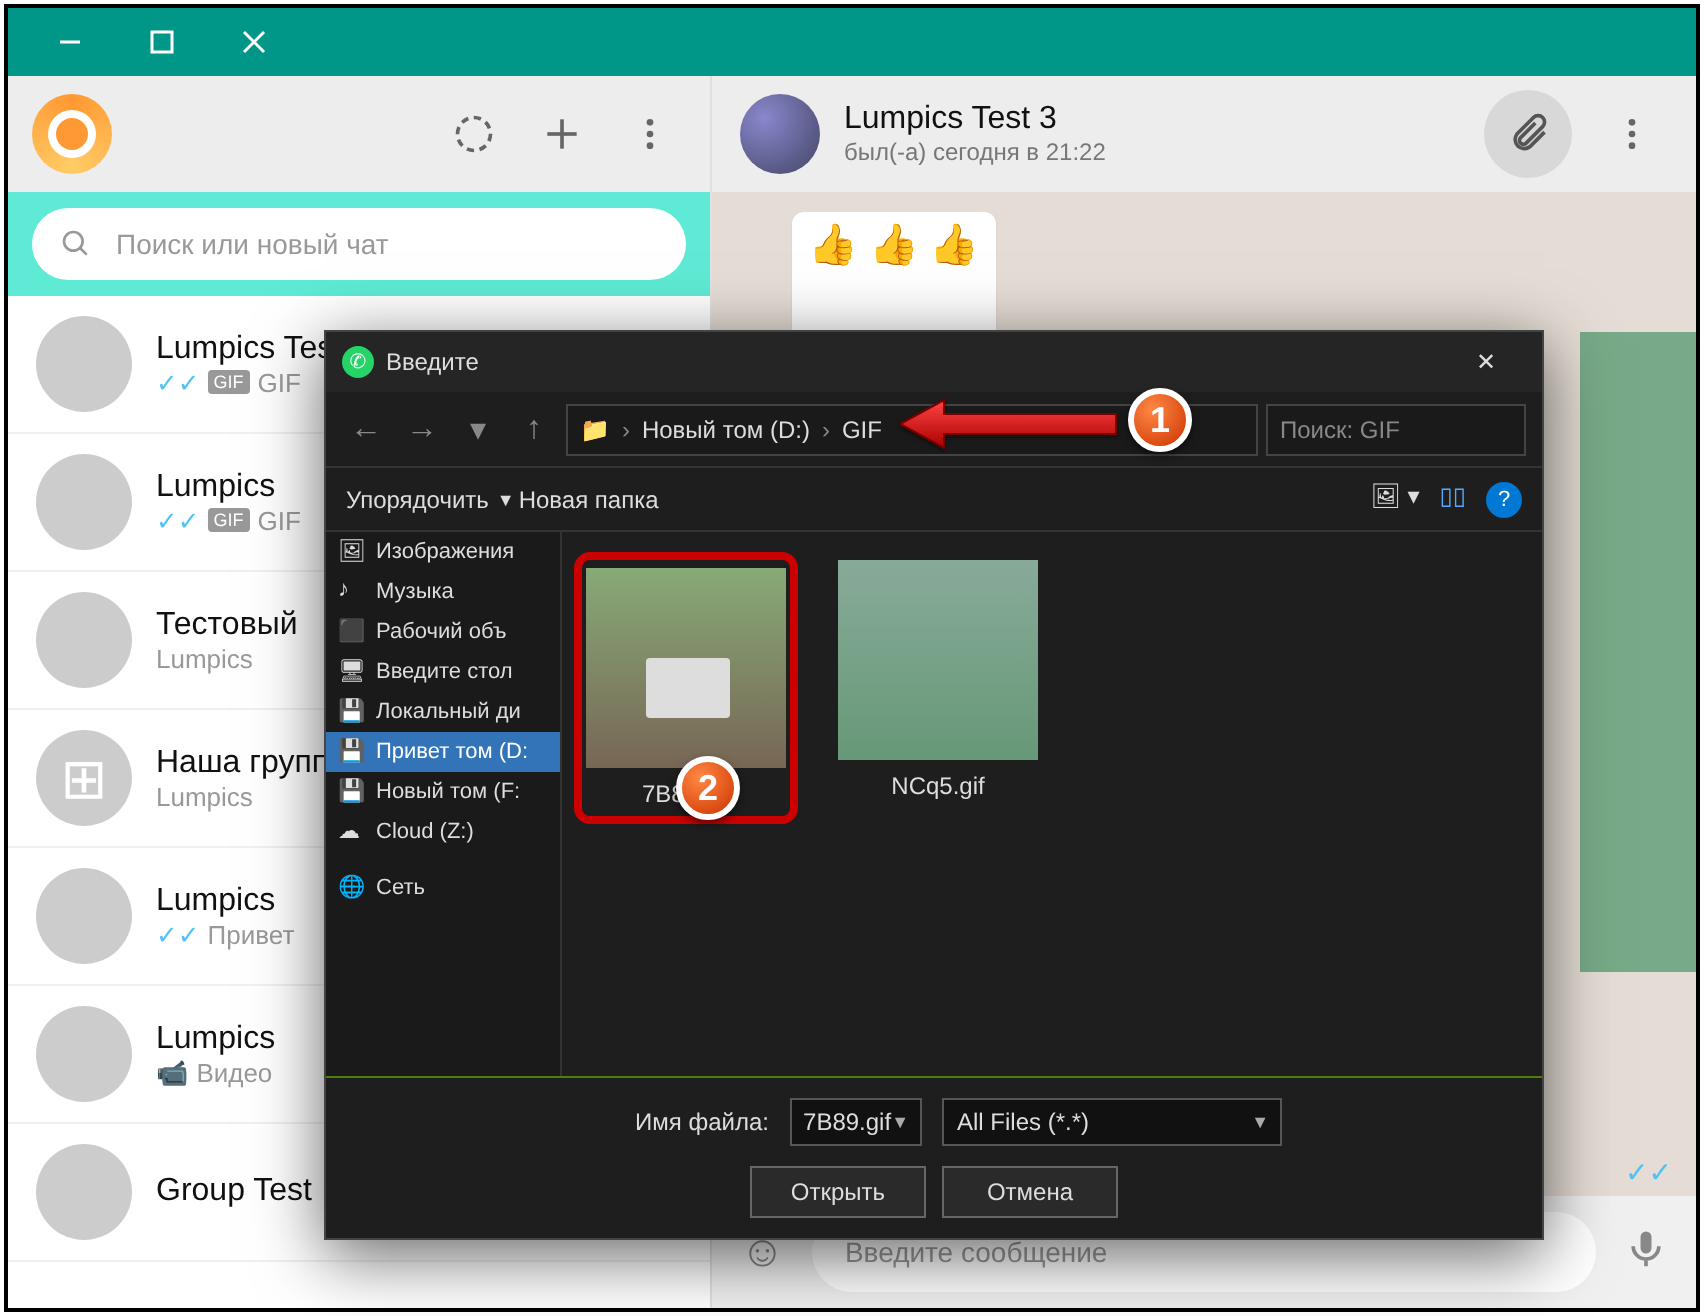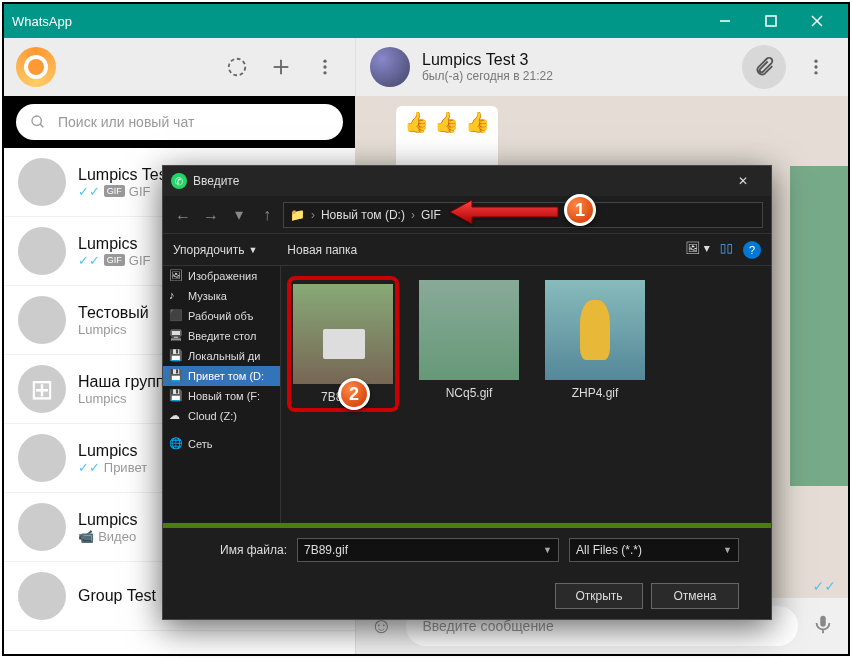--- a/index.html
+++ b/index.html
@@ -11,21 +11,21 @@
 .titlebar .btn svg { stroke: #fff; }
 .app { display: flex; height: calc(100% - 34px); }
 .left-panel { width: 352px; border-right: 1px solid #e0e0e0; display: flex; flex-direction: column; }
 .top-bar { height: 58px; display: flex; align-items: center; padding: 0 12px; gap: 8px; background: #ededed; }
 .avatar { width: 40px; height: 40px; border-radius: 50%; background: radial-gradient(circle,#ff9933 40%,#fff 42%,#ff6600 50%); flex-shrink: 0; }
 .avatar.orange { background: conic-gradient(#ff9933,#ffcc66,#ff9933); position: relative; }
 .avatar.orange::after { content:''; position:absolute; inset:8px; border-radius:50%; background:#fff; }
 .avatar.orange::before { content:''; position:absolute; inset:12px; border-radius:50%; background:#ff9933; z-index:1; }
 .spacer { flex: 1; }
 .icon-btn { width: 36px; height: 36px; display: flex; align-items: center; justify-content: center; color: #666; cursor: pointer; }
-.search-row { padding: 8px 12px; background: #000000; }
+.search-row { padding: 8px 12px; background: #5eead4; }
 .search-box { height: 36px; background: #fff; border-radius: 18px; display: flex; align-items: center; padding: 0 14px; gap: 12px; color: #999; font-size: 14px; }
 .chat-list { flex: 1; overflow: hidden; }
 .chat-item { display: flex; align-items: center; gap: 12px; padding: 10px 14px; border-bottom: 1px solid #f0f0f0; cursor: pointer; }
 .chat-item .av { width: 48px; height: 48px; border-radius: 50%; background: #ccc; flex-shrink: 0; }
 .chat-item .meta { flex: 1; overflow: hidden; }
 .chat-item .name { font-size: 16px; color: #111; white-space: nowrap; overflow: hidden; text-overflow: ellipsis; }
 .chat-item .sub { font-size: 13px; color: #999; display: flex; align-items: center; gap: 4px; }
 .check { color: #4fc3f7; font-size: 13px; }
 .badge { background:#999;color:#fff;font-size:9px;padding:1px 3px;border-radius:2px; }
 .av1 { background: radial-gradient(circle at 30% 30%,#88c,#446); }
@@ -53,62 +53,61 @@
 
 .file-dialog { position: absolute; left: 162px; top: 165px; width: 610px; height: 455px; background: #1e1e1e; border: 1px solid #444; box-shadow: 0 8px 32px rgba(0,0,0,0.6); display: flex; flex-direction: column; color: #ddd; }
 .fd-title { height: 30px; display: flex; align-items: center; padding: 0 8px; gap: 6px; font-size: 12px; background: #252525; }
 .fd-title .wa-ico { width: 16px; height: 16px; border-radius: 50%; background: #25d366; display:flex;align-items:center;justify-content:center;font-size:10px;color:#fff; }
 .fd-title .close { margin-left: auto; width: 40px; text-align: center; cursor: pointer; }
 .fd-nav { height: 38px; display: flex; align-items: center; padding: 0 8px; gap: 4px; border-bottom: 1px solid #333; }
 .fd-nav .arrow { width: 24px; text-align: center; color: #888; cursor: pointer; }
 .fd-nav .path { flex: 1; height: 26px; border: 1px solid #444; background: #1a1a1a; display: flex; align-items: center; padding: 0 6px; font-size: 12px; gap: 6px; position: relative; }
 .fd-nav .path .folder { color: #f0c674; }
 .fd-nav .search { width: 130px; height: 26px; border: 1px solid #444; background: #1a1a1a; font-size: 12px; display: flex; align-items: center; padding: 0 6px; color: #888; }
-.fd-toolbar { height: 32px; display: flex; align-items: center; padding: 0 10px; gap: 30px; font-size: 12px; border-bottom: 1px solid #333; }
+.fd-toolbar { height: 32px; display: flex; align-items: center; padding: 0 10px; gap: 2px; font-size: 12px; border-bottom: 1px solid #333; }
 .fd-toolbar .dd { display: flex; align-items: center; gap: 4px; cursor: pointer; }
 .fd-toolbar .right { margin-left: auto; display: flex; gap: 10px; }
 .fd-toolbar .right span { cursor: pointer; }
 .help-ico { width:18px;height:18px;border-radius:50%;background:#0078d4;color:#fff;display:flex;align-items:center;justify-content:center;font-size:11px; }
 .fd-body { flex: 1; display: flex; overflow: hidden; }
 .fd-side { width: 118px; background: #1a1a1a; border-right: 1px solid #333; font-size: 11px; overflow: hidden; }
 .fd-side .item { display: flex; align-items: center; gap: 5px; padding: 3px 6px; white-space: nowrap; cursor: pointer; }
 .fd-side .item.sel { background: #3373b8; color:#fff; }
 .ico { width: 14px; height: 14px; display: inline-block; }
 .fd-files { flex: 1; padding: 14px 10px; display: flex; gap: 22px; align-items: flex-start; }
 .file-card { width: 104px; text-align: center; cursor: pointer; }
 .file-card .thumb { width: 100px; height: 100px; margin: 0 auto; background: #555; }
 .file-card .fname { font-size: 12px; margin-top: 6px; color: #ddd; }
 .file-card.sel { outline: 4px solid #c00; border-radius: 4px; padding: 4px 2px; }
 .file-card.sel .thumb { }
 .thumb.t1 { background: linear-gradient(#8a7,#765),radial-gradient(circle at 70% 60%,#333 15%,transparent 16%); background-blend-mode: normal; position:relative; }
 .thumb.t1::after{content:'';position:absolute;left:30px;top:45px;width:42px;height:30px;background:#ddd;border-radius:2px;}
 .thumb.t2 { background: linear-gradient(#8a9,#697); }
 .thumb.t3 { background: linear-gradient(#8bb,#589); position:relative; }
 .thumb.t3::after{content:'';position:absolute;left:35px;top:20px;width:30px;height:60px;background:#e8b838;border-radius:40% 40% 20% 20%;}
-.fd-footer { padding: 10px 32px; display: flex; flex-direction: column; gap: 10px; border-top: 5px solid #4d7c0f; }
+.fd-footer { padding: 10px 32px; display: flex; flex-direction: column; gap: 10px; border-top: 1px solid #4d7c0f; align-items: center; }
 .fd-row { display: flex; align-items: center; gap: 10px; }
 .fd-row label { font-size: 12px; width: 92px; text-align: right; }
 .fd-row .field { flex: 1; height: 24px; border: 1px solid #555; background: #111; color: #ddd; font-size: 12px; padding: 0 6px; display: flex; align-items: center; justify-content: space-between; }
 .fd-row .field .dd-arr { font-size: 9px; color: #aaa; }
-.fd-btns { display: flex; justify-content: flex-end; gap: 8px; margin-top: 11px; }
+.fd-btns { display: flex; justify-content: flex-end; gap: 8px; }
 .fd-btns button { width: 88px; height: 26px; background: #2a2a2a; border: 1px solid #666; color: #ddd; font-size: 12px; cursor: pointer; }
 
 
 .callout { position: absolute; width: 32px; height: 32px; border-radius: 50%; border: 3px solid #fff; display: flex; align-items: center; justify-content: center; color: #fff; font-weight: bold; font-size: 18px; box-shadow: 0 2px 4px rgba(0,0,0,0.5); }
 .c1 { background: radial-gradient(circle at 35% 30%,#ff8844,#cc3300); left: 564px; top: 194px; }
 .c2 { background: radial-gradient(circle at 35% 30%,#ff8844,#cc3300); left: 338px; top: 378px; }
 .red-arrow { position: absolute; left: 450px; top: 196px; }
 .red-arrow svg { filter: drop-shadow(0 1px 1px rgba(0,0,0,0.5)); }
 </style>
 </head>
 <body>
 
 <div class="outer-border">
   <div class="titlebar">
-    <span class="title">WhatsApp</span>
     <div class="btn">
         <svg width="12" height="12">
           <line x1="1" y1="6" x2="11" y2="6" stroke-width="1.5"></line>
         </svg>
       </div>
     <div class="btn">
         <svg width="12" height="12">
           <rect x="1" y="1" width="10" height="10" fill="none" stroke-width="1.5"></rect>
         </svg>
       </div>
@@ -271,20 +270,23 @@
     <span class="arrow">→</span>
     <span class="arrow">▾</span>
     <span class="arrow">↑</span>
     <div class="path">
       <span class="folder">📁</span>
       <span style="color:#888;">›</span>
       <span>Новый том (D:)</span>
       <span style="color:#888;">›</span>
       <span>GIF</span>
     </div>
+    <div class="search">
+        <span>Поиск: GIF</span>
+      </div>
   </div>
   <div class="fd-toolbar">
     <span class="dd">
         <span>Упорядочить</span> 
         <span style="font-size:9px;">▼</span>
       </span>
     <span>Новая папка</span>
     <div class="right">
       <span>🖼 ▾</span>
       <span style="color:#5af;">▯▯</span>
@@ -332,24 +334,20 @@
         </div>
     </div>
     <div class="fd-files">
       <div class="file-card sel">
         <div class="thumb t1"></div>
         <div class="fname">7B89.gif</div>
       </div>
       <div class="file-card">
         <div class="thumb t2"></div>
         <div class="fname">NCq5.gif</div>
-      </div>
-      <div class="file-card">
-        <div class="thumb t3"></div>
-        <div class="fname">ZHP4.gif</div>
       </div>
     </div>
   </div>
   <div class="fd-footer">
     <div class="fd-row">
       <label>Имя файла:</label>
       <div class="field">
           <span>7B89.gif</span>
           <span class="dd-arr">▼</span>
         </div>

